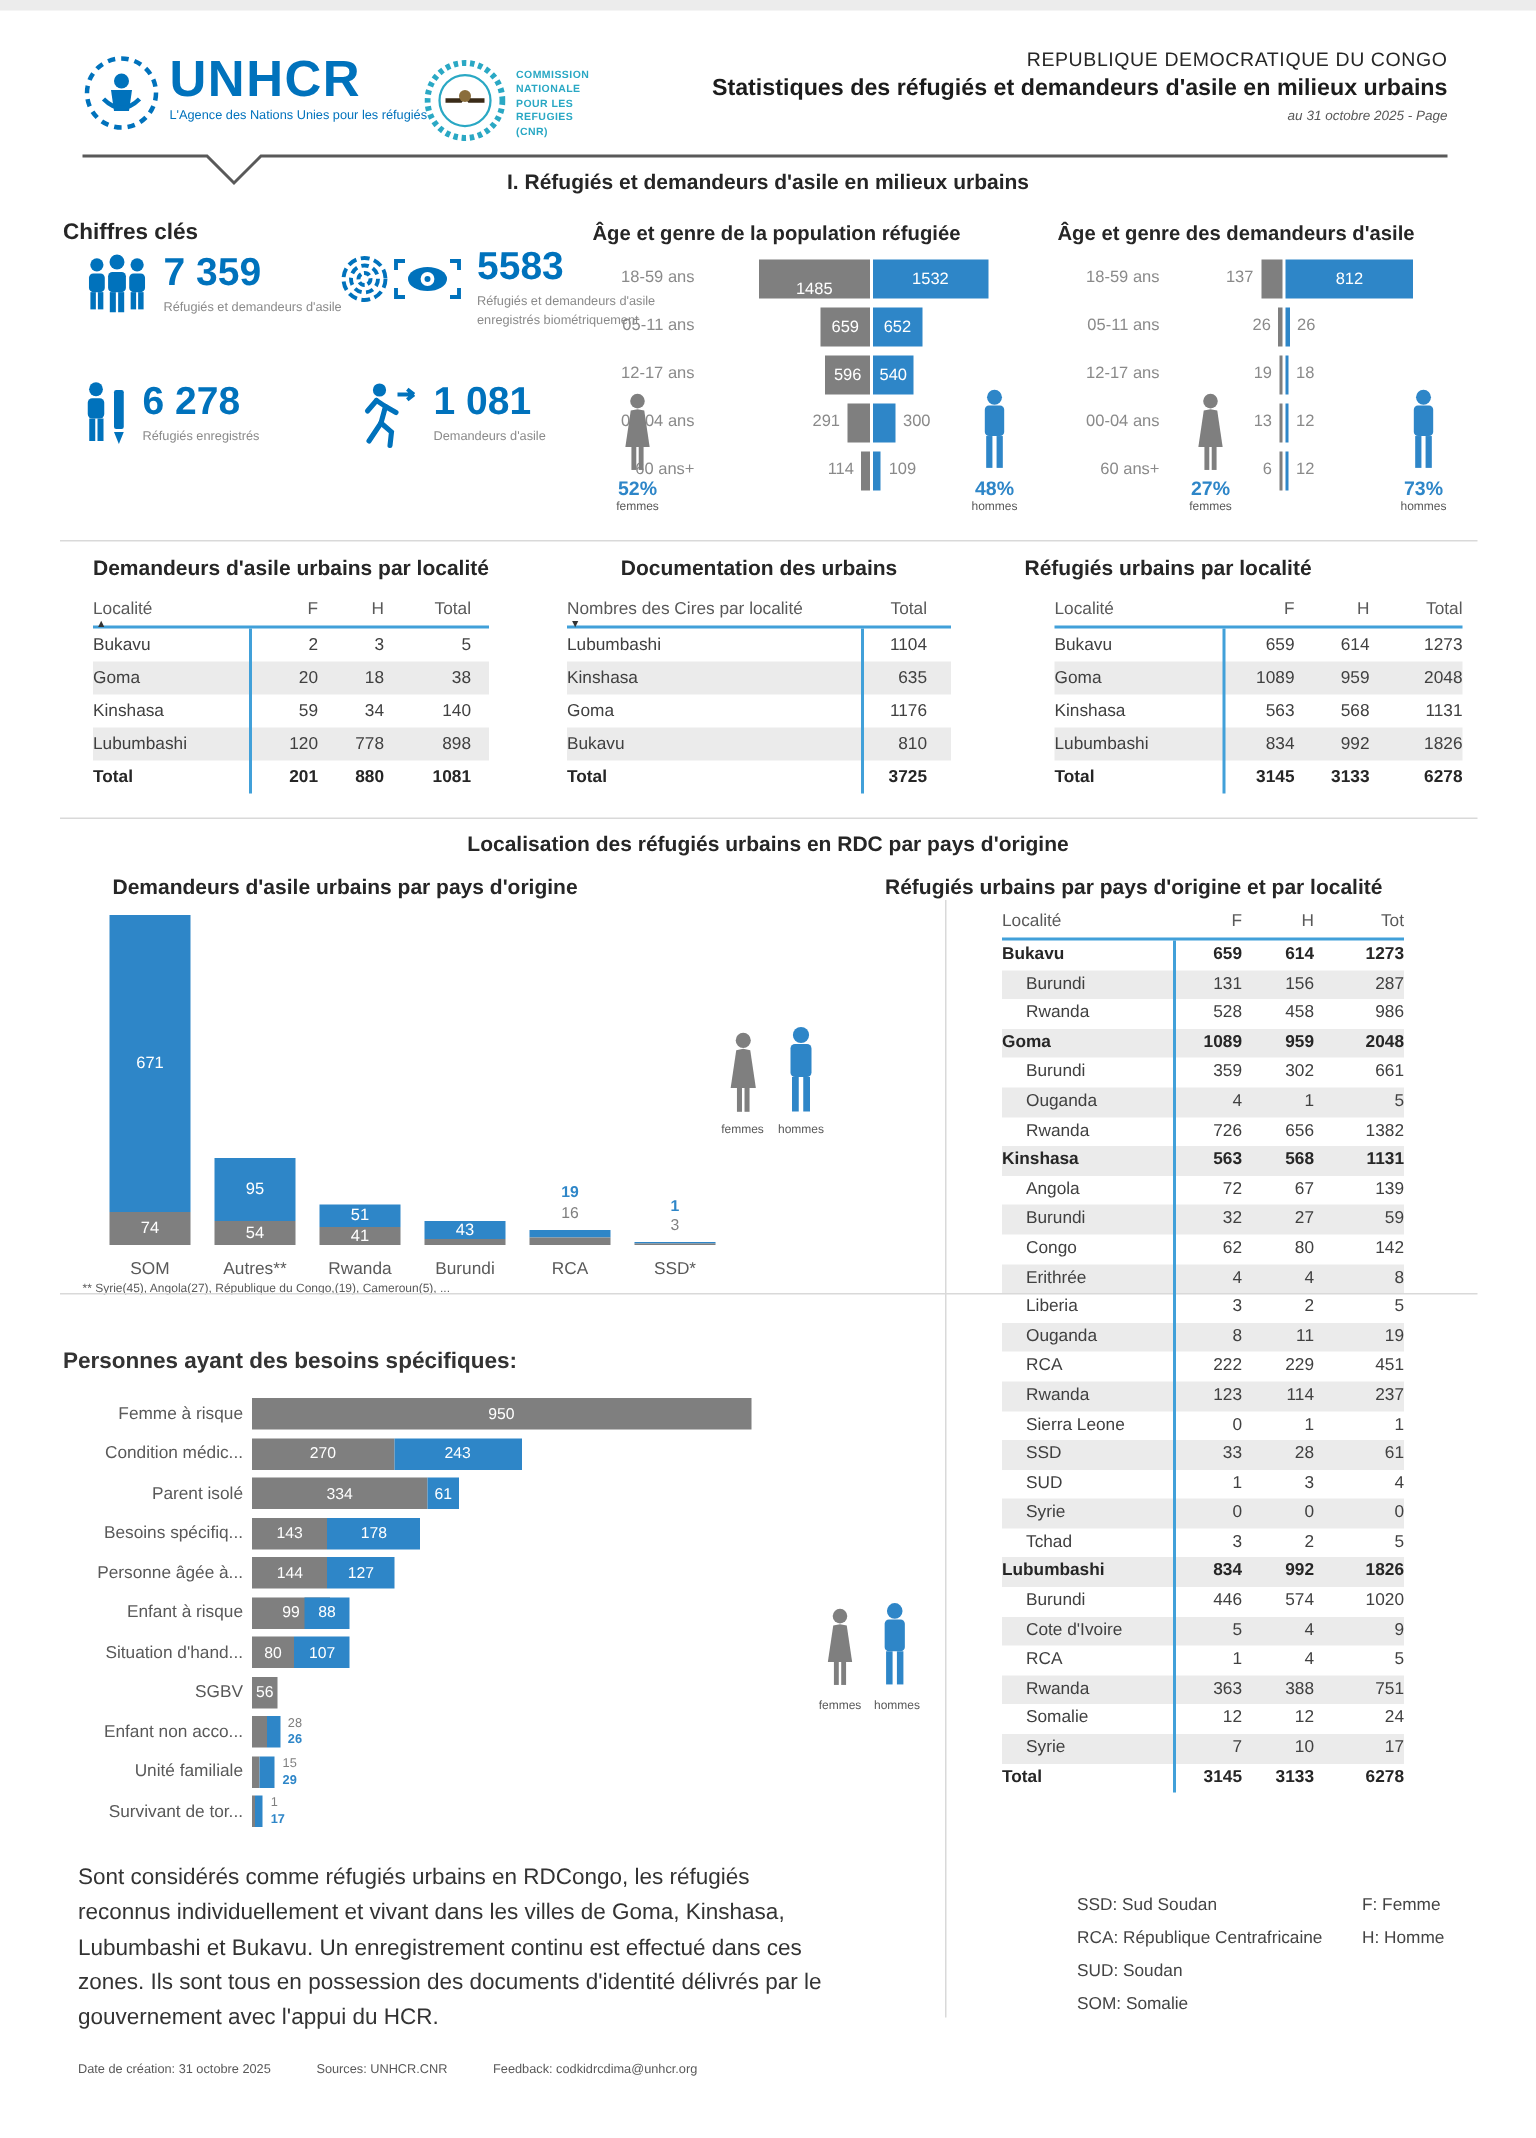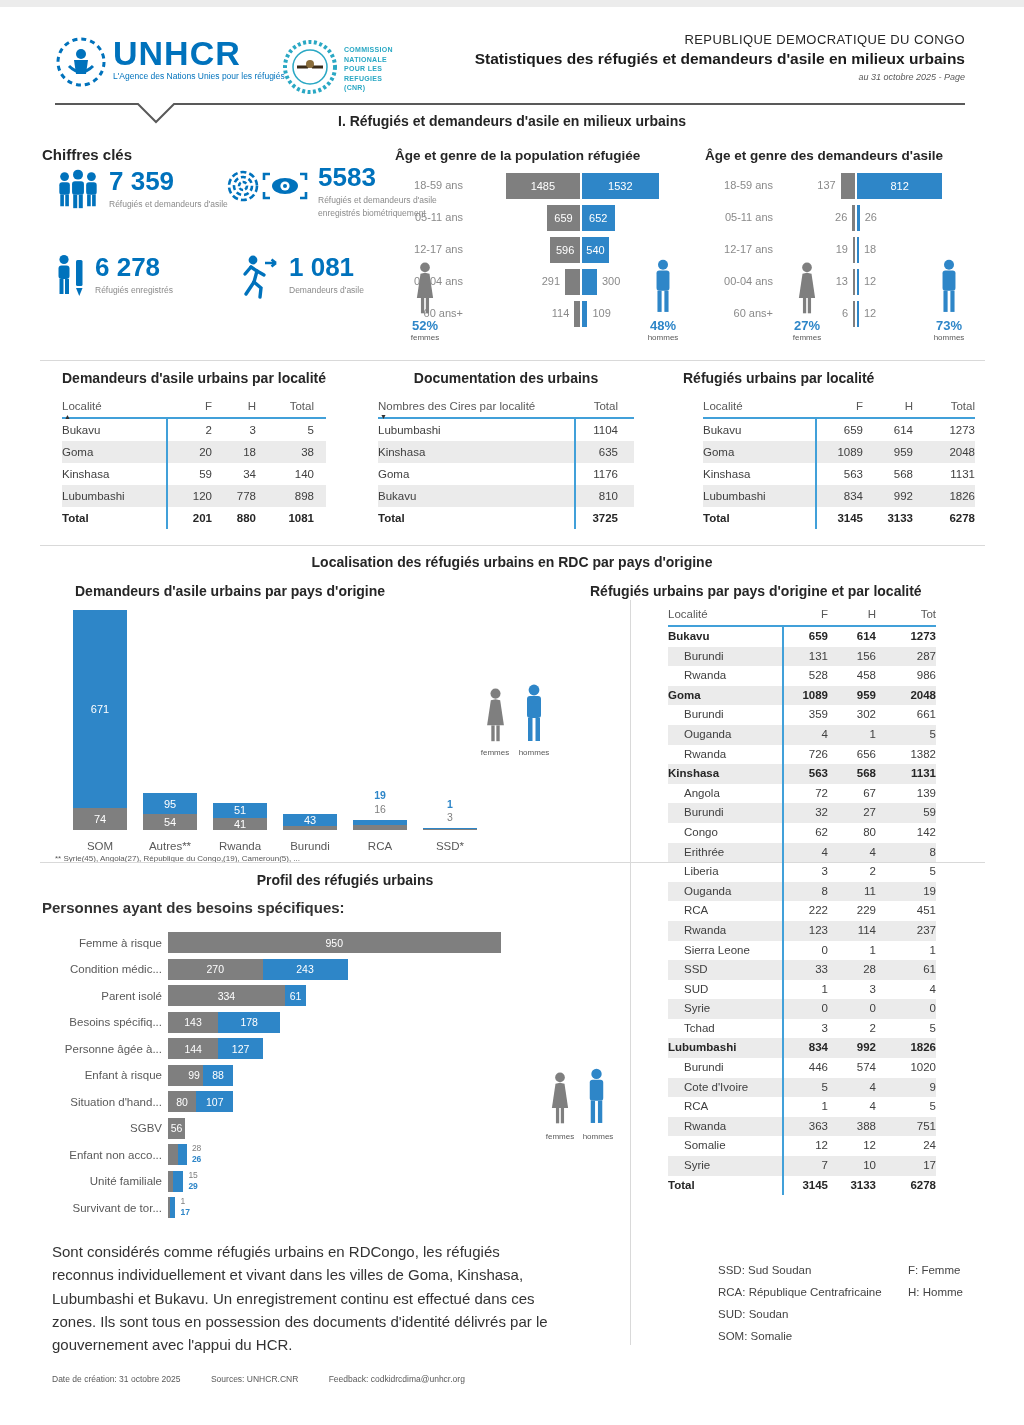--- a/index.html
+++ b/index.html
@@ -243,21 +243,21 @@
       <div class="kf-num">1 081</div>
       <div class="kf-label">Demandeurs d'asile</div>
     </span>
   </div>
 
   <div class="abs pyramid" id="pyr1" style="left:395px;top:148px;">
     <div class="chart-title">Âge et genre de la population réfugiée</div>
     <div class="pyr-rows">
         <div class="pyr-row">
           <div class="pyr-cat">18-59 ans</div>
-          <div class="pyr-bar pyr-f" style="width: 74.25px; right: 115px;">
+          <div class="pyr-bar pyr-f" style="width: 74.25px; right: 115px; align-items: flex-end;">
             <span class="pyr-in">1485</span>
           </div>
           <div class="pyr-bar pyr-m" style="width: 76.6px; left: 187px;">
             <span class="pyr-in">1532</span>
           </div>
         </div>
         <div class="pyr-row">
           <div class="pyr-cat">05-11 ans</div>
           <div class="pyr-bar pyr-f" style="width: 32.95px; right: 115px;">
             <span class="pyr-in">659</span>
@@ -511,21 +511,21 @@
             <span class="seg-in">671</span>
           </div>
           <div class="seg seg-f" style="height: 21.83px;">
             <span class="seg-in">74</span>
           </div>
         </div>
         <div class="col-cat">SOM</div>
       </div>
       <div class="col-slot" style="left: 70px;">
         <div class="col-bar">
-          <div class="seg seg-m" style="height: 21px; text-align: right;">
+          <div class="seg seg-m" style="height: 42px; text-align: right;">
             <span class="seg-in">95</span>
           </div>
           <div class="seg seg-f" style="height: 15.93px;">
             <span class="seg-in">54</span>
           </div>
         </div>
         <div class="col-cat">Autres**</div>
       </div>
       <div class="col-slot" style="left: 140px;">
         <div class="col-bar">
@@ -582,21 +582,20 @@
         <circle cx="13" cy="6" r="5.4"></circle>
         <rect x="6" y="12" width="14" height="22" rx="3"></rect>
         <rect x="7" y="34" width="4.5" height="23"></rect>
         <rect x="14.5" y="34" width="4.5" height="23"></rect>
       </svg></div>
   <div class="abs legend-lbl" style="left:473px;top:748px;">femmes</div>
   <div class="abs legend-lbl" style="left:512px;top:748px;">hommes</div>
 
   <div class="abs divider" style="left:40px;top:862px;width:945px;"></div>
 
-  <div class="abs sec-title" style="left:65px;top:872px;width:560px;">Profil des réfugiés urbains</div>
   <div class="abs" style="left:42px;top:899px;font-size:15px;font-weight:bold;color:#333;">Personnes ayant des besoins spécifiques:</div>
   <div class="abs" id="needs-rows">
       <div class="need-row">
         <div class="need-cat">Femme à risque</div>
         <div class="need-bars">
           <div class="nseg nseg-f" style="left: 0px; width: 332.5px;">
             <span class="nseg-in">950</span>
           </div>
         </div>
       </div>

